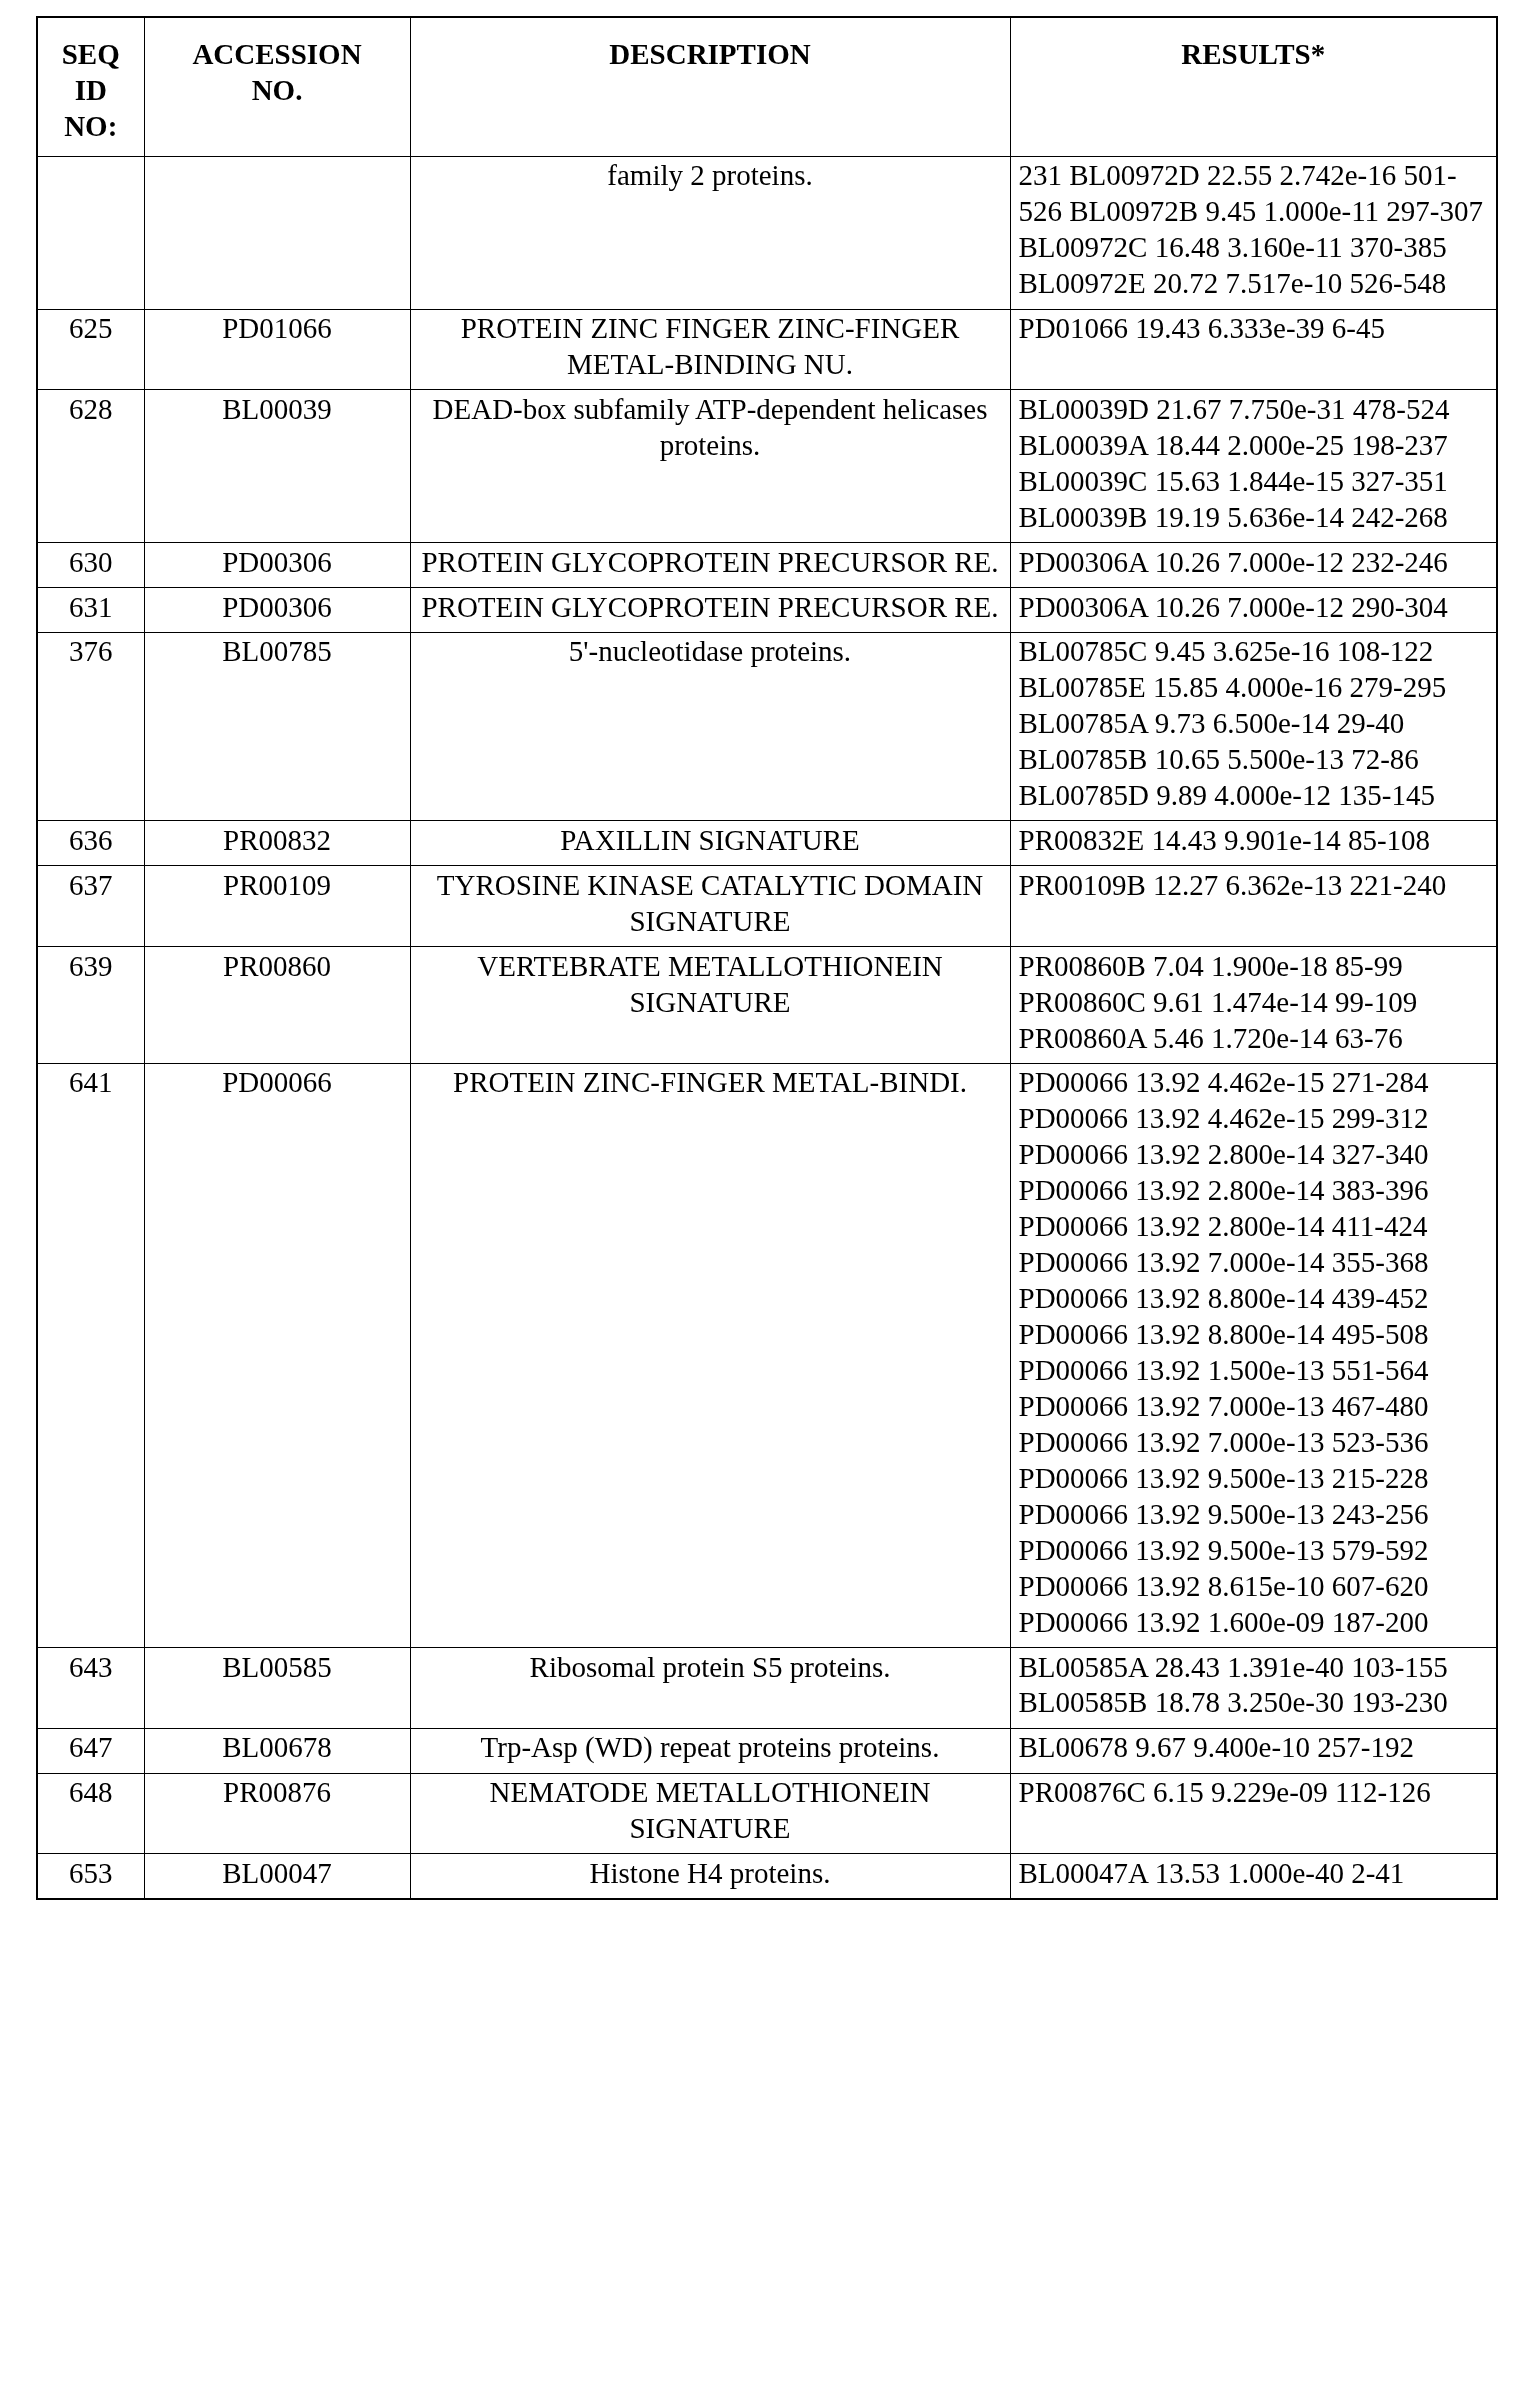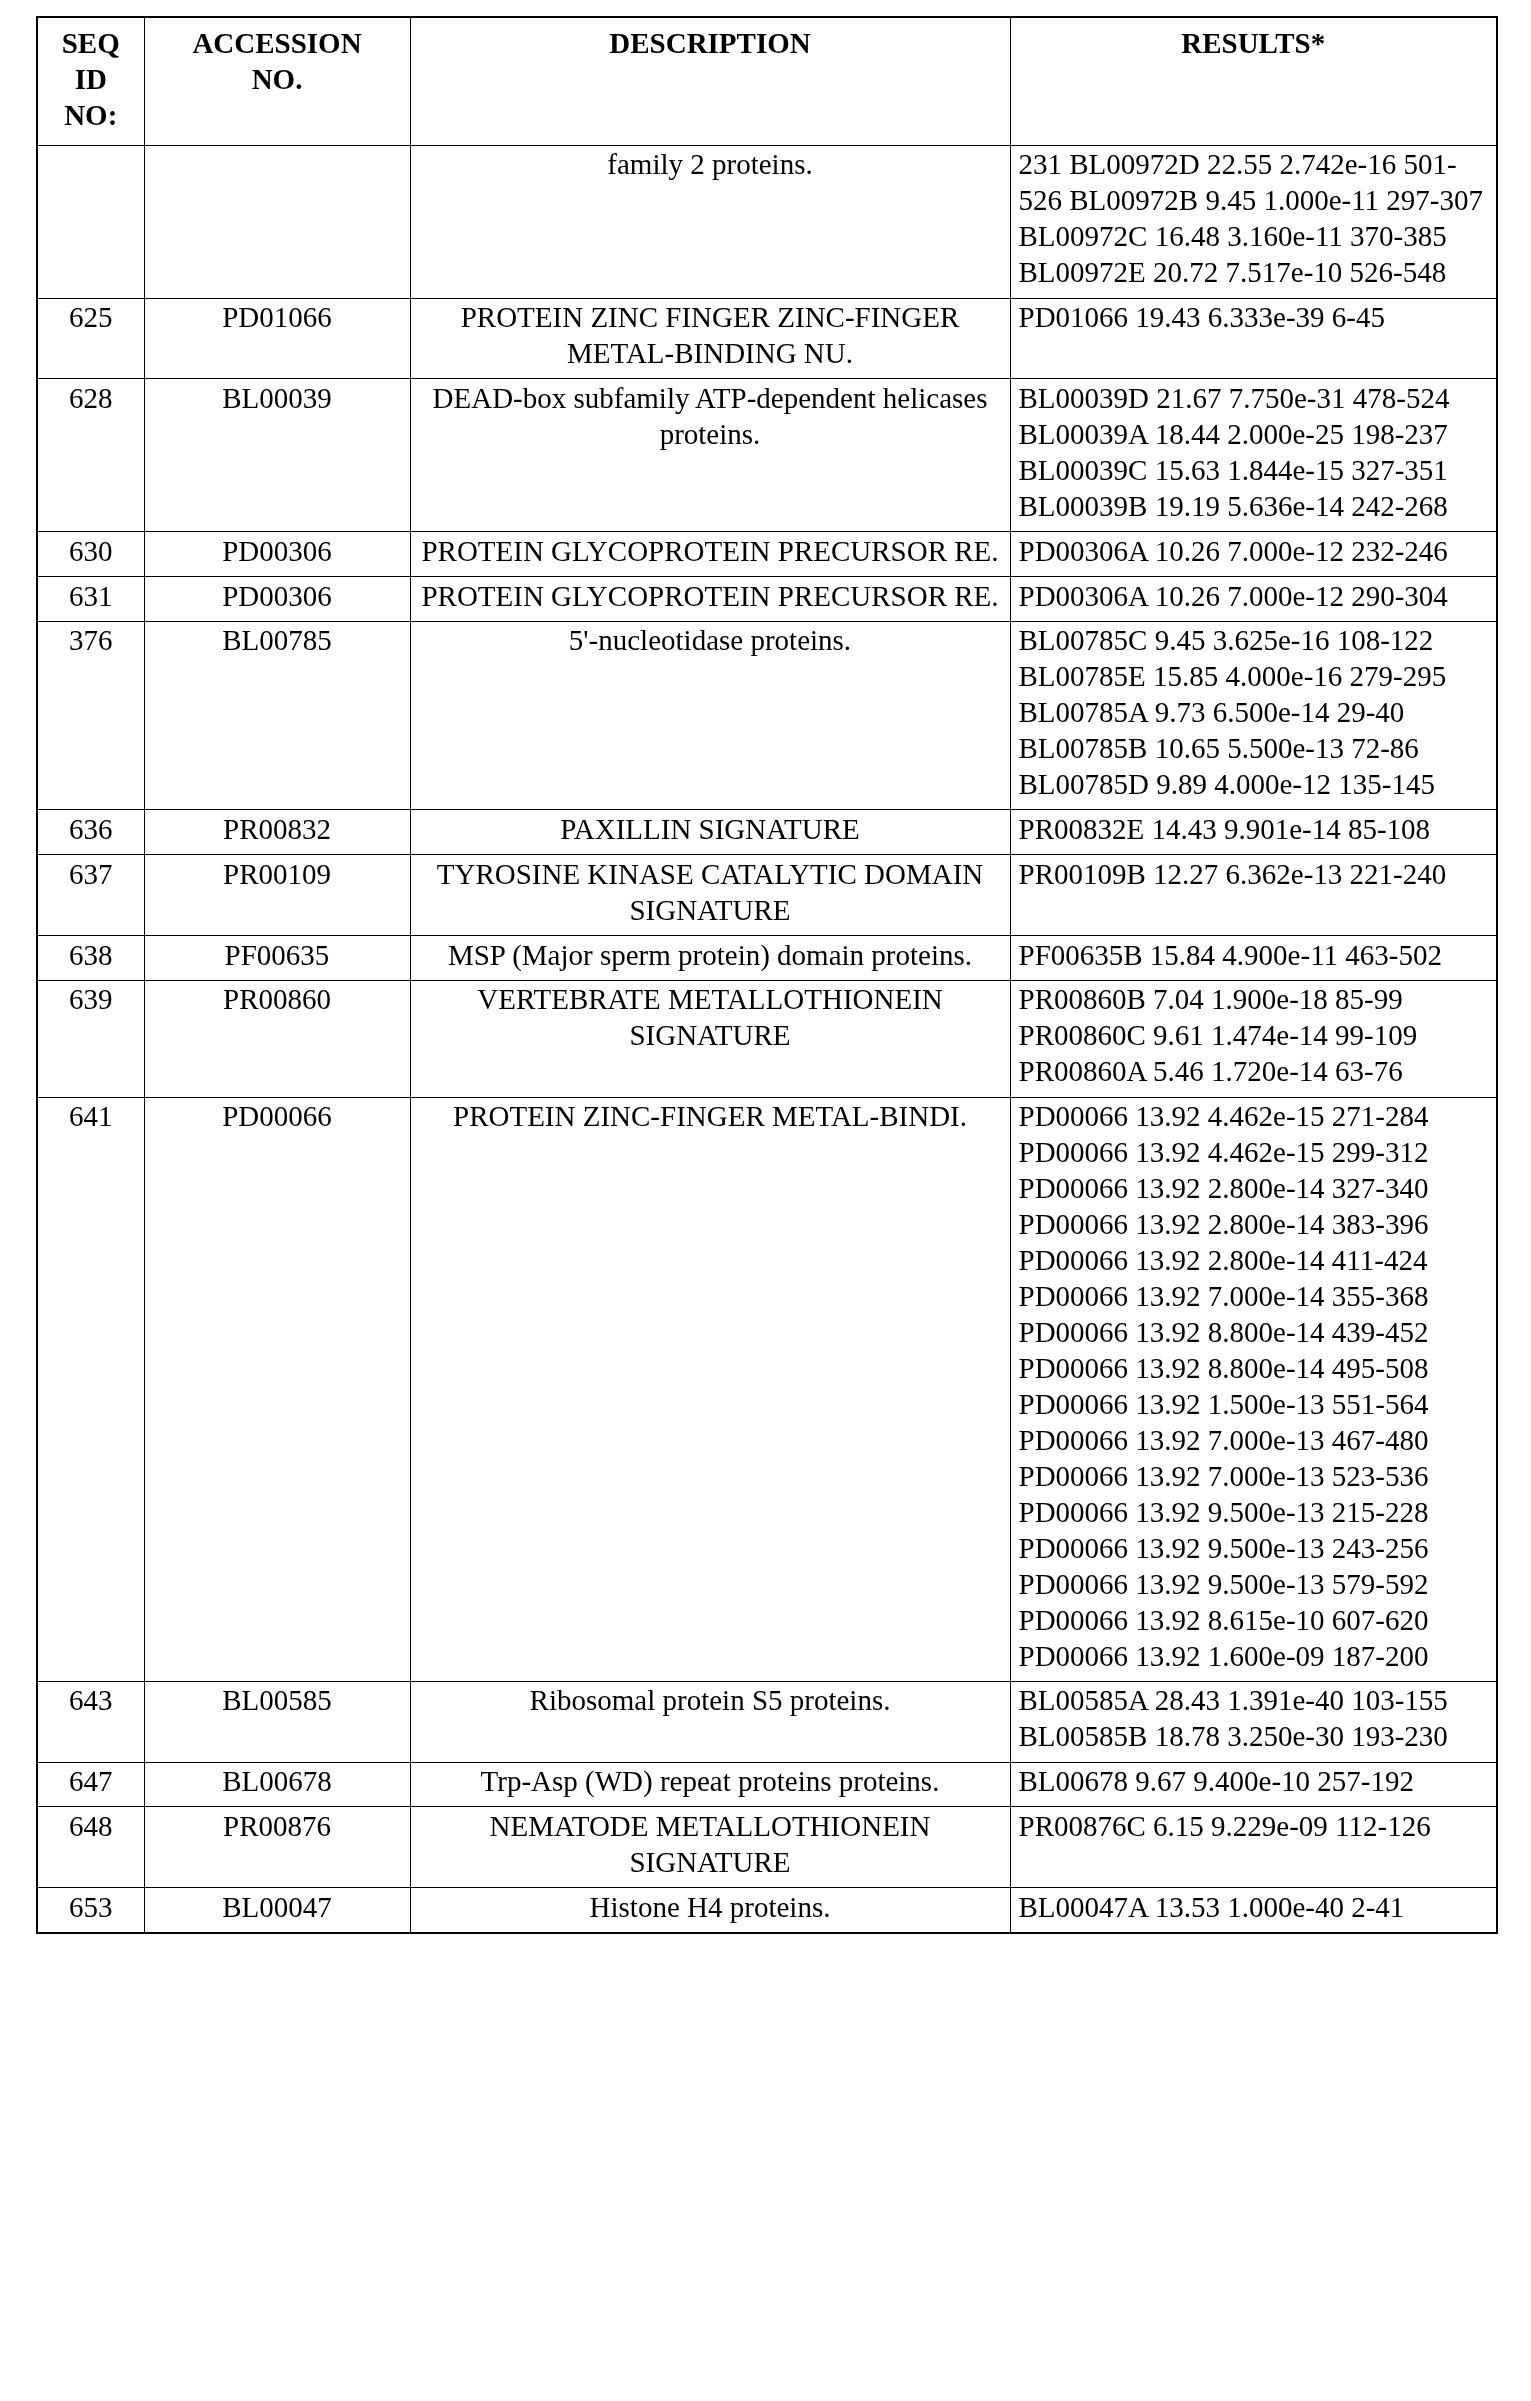--- a/index.html
+++ b/index.html
@@ -32,21 +32,21 @@
     vertical-align: top;
     font-size: 29px;
     line-height: 1.24;
     padding: 1.6px 8px 6.3px 8px;
     overflow-wrap: break-word;
   }
   table.results-table th {
     font-weight: bold;
     text-align: center;
     white-space: pre-line;
-    padding-top: 8px;
+    padding-top: 19px;
     padding-bottom: 11px;
   }
   td.cell-seq_id {
     text-align: center;
   }
   td.cell-accession {
     text-align: center;
   }
   td.cell-description {
     text-align: center;
@@ -124,26 +124,20 @@
           <td class="cell-description">PAXILLIN SIGNATURE</td>
           <td class="cell-results">PR00832E 14.43 9.901e-14 85-108</td>
         </tr>
         <tr>
           <td class="cell-seq_id">637</td>
           <td class="cell-accession">PR00109</td>
           <td class="cell-description">TYROSINE KINASE CATALYTIC DOMAIN SIGNATURE</td>
           <td class="cell-results">PR00109B 12.27 6.362e-13 221-240</td>
         </tr>
         <tr>
-          <td class="cell-seq_id">638</td>
-          <td class="cell-accession">PF00635</td>
-          <td class="cell-description">MSP (Major sperm protein) domain proteins.</td>
-          <td class="cell-results">PF00635B 15.84 4.900e-11 463-502</td>
-        </tr>
-        <tr>
           <td class="cell-seq_id">639</td>
           <td class="cell-accession">PR00860</td>
           <td class="cell-description">VERTEBRATE METALLOTHIONEIN SIGNATURE</td>
           <td class="cell-results">PR00860B 7.04 1.900e-18 85-99 PR00860C 9.61 1.474e-14 99-109 PR00860A 5.46 1.720e-14 63-76</td>
         </tr>
         <tr>
           <td class="cell-seq_id">641</td>
           <td class="cell-accession">PD00066</td>
           <td class="cell-description">PROTEIN ZINC-FINGER METAL-BINDI.</td>
           <td class="cell-results">PD00066 13.92 4.462e-15 271-284 PD00066 13.92 4.462e-15 299-312 PD00066 13.92 2.800e-14 327-340 PD00066 13.92 2.800e-14 383-396 PD00066 13.92 2.800e-14 411-424 PD00066 13.92 7.000e-14 355-368 PD00066 13.92 8.800e-14 439-452 PD00066 13.92 8.800e-14 495-508 PD00066 13.92 1.500e-13 551-564 PD00066 13.92 7.000e-13 467-480 PD00066 13.92 7.000e-13 523-536 PD00066 13.92 9.500e-13 215-228 PD00066 13.92 9.500e-13 243-256 PD00066 13.92 9.500e-13 579-592 PD00066 13.92 8.615e-10 607-620 PD00066 13.92 1.600e-09 187-200</td>

